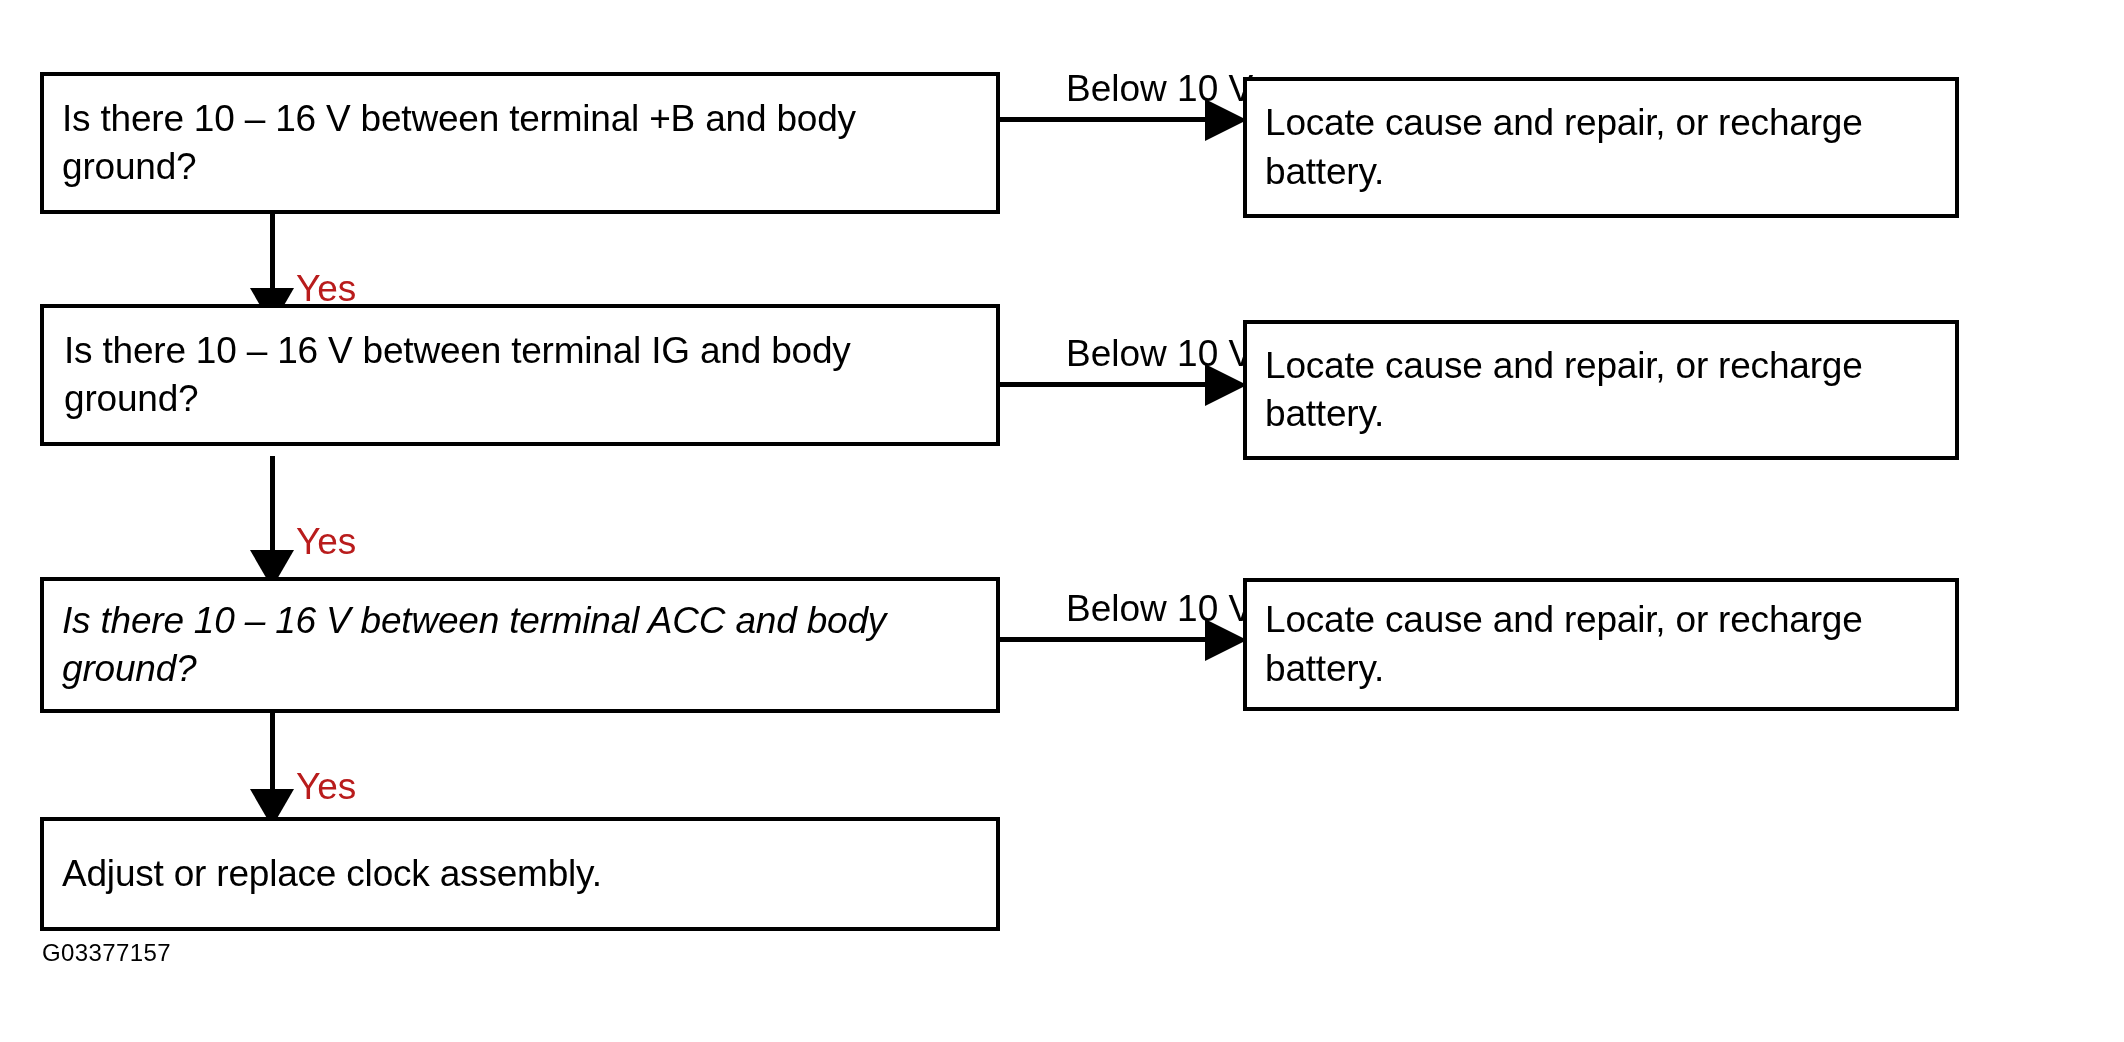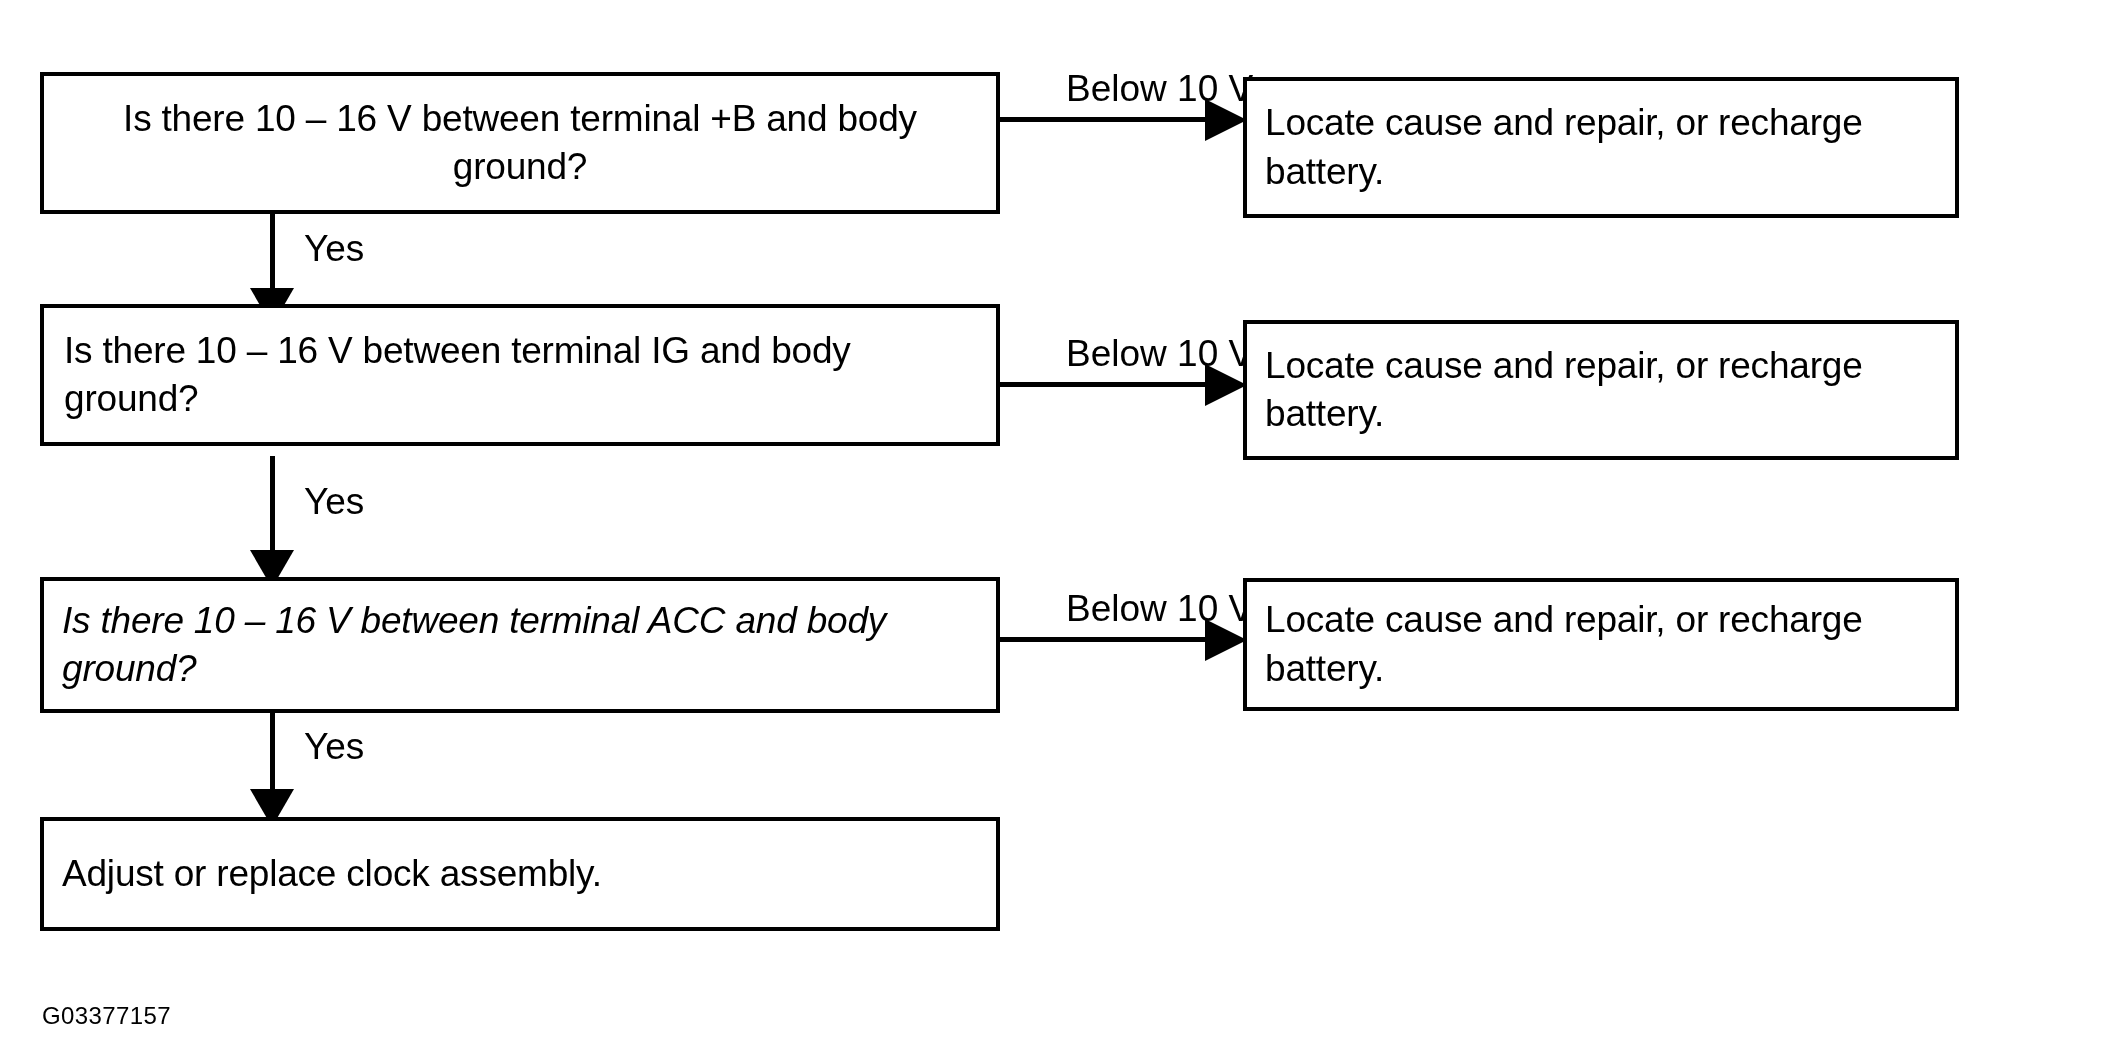--- a/index.html
+++ b/index.html
@@ -35,21 +35,21 @@
     line-height: 1.30;
     letter-spacing: -0.2px;
     color: #000000;
     white-space: pre-line;
   }
   .flow-box.single .box-text {
     line-height: 1.2;
   }
 
   .q-box   { left: 40px;   width: 960px; }
-  .q-box1  { top: 72px;  height: 142px; text-align: center; }
+  .q-box1  { top: 72px;  height: 142px; }
   .q-box2  { top: 304px; height: 142px; padding-left: 20px; }
   .q-box3  { top: 577px; height: 136px; font-style: italic; }
   .end-box { left: 40px; top: 817px; width: 960px; height: 114px; }
 
   .r-box   { left: 1243px; width: 716px; }
   .r-box1  { top: 77px;  height: 141px; }
   .r-box2  { top: 320px; height: 140px; }
   .r-box3  { top: 578px; height: 133px; }
   .r-box .box-text { font-size: 37px; }
 
@@ -72,24 +72,25 @@
     border-left: 22px solid transparent;
     border-right: 22px solid transparent;
     border-top: 38px solid #000000;
   }
   .varrow.a1 { top: 288px; }
   .varrow.a2 { top: 550px; }
   .varrow.a3 { top: 789px; }
 
   .yes-label {
     position: absolute;
-    left: 304px;
+    left: 296px;
     font-size: 37px;
     line-height: 1;
-    color: #000000;
+    color: #b91c1c;
+    margin-top: 40px;
   }
   .yes-label.y1 { top: 230px; }
   .yes-label.y2 { top: 483px; }
   .yes-label.y3 { top: 728px; }
 
   .hline {
     position: absolute;
     height: 5px;
     background: #000000;
     left: 1000px;
@@ -121,21 +122,21 @@
     white-space: nowrap;
   }
   .below-label.c1 { top: 70px; }
   .below-label.c2 { top: 335px; }
   .below-label.c3 { top: 590px; }
 
   
   .figure-id {
     position: absolute;
     left: 42px;
-    top: 1002px;
+    top: 939px;
     font-size: 24px;
     letter-spacing: 0.4px;
     color: #000000;
   }
 </style>
 </head>
 <body>
 
 <div id="canvas">
 

